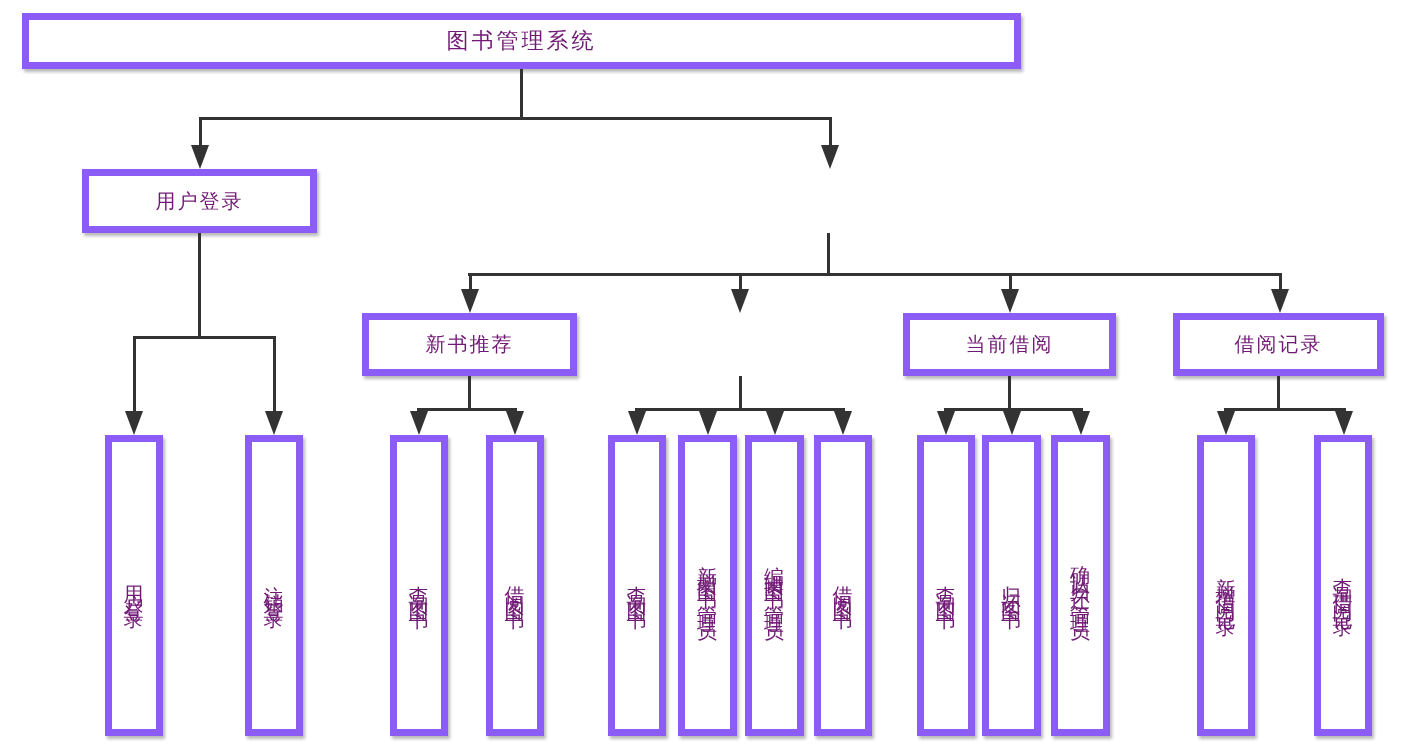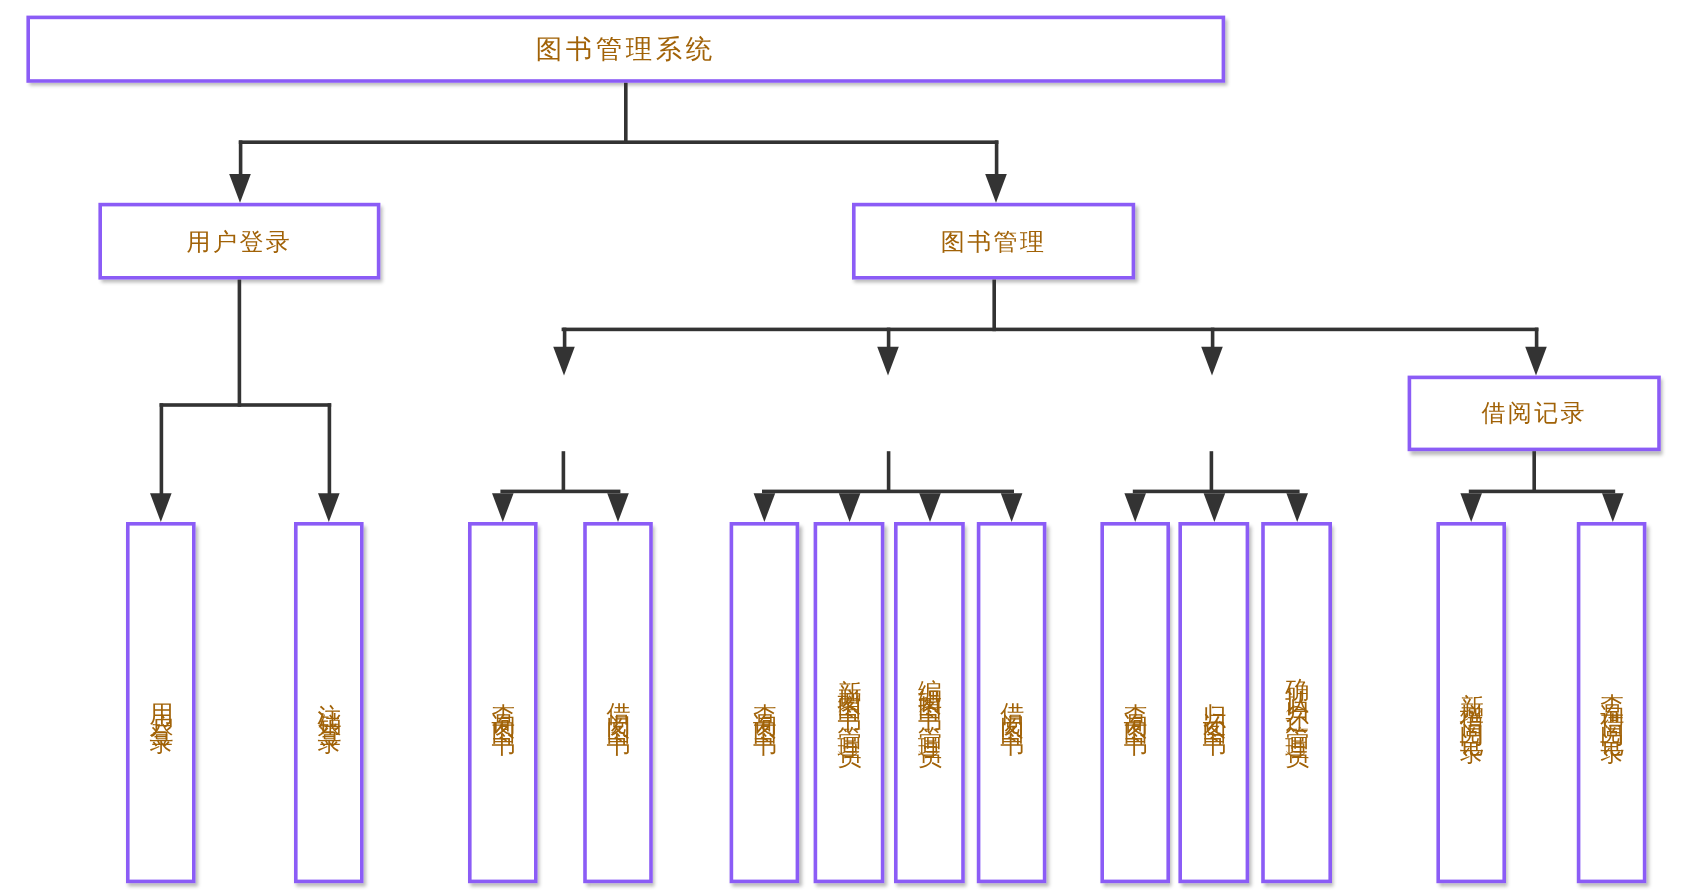--- a/index.html
+++ b/index.html
@@ -2,23 +2,23 @@
 <html><head>
 <meta charset="utf-8">
 <style>
   html,body{margin:0;padding:0;background:#fff;}
   .canvas{
     position:relative;width:1405px;height:747px;background:#ffffff;
     font-family:"Liberation Sans",sans-serif;color:#333333;overflow:hidden;
   }
   .box{
     position:absolute;box-sizing:border-box;background:#ffffff;
-    border:3px solid #8b5cf6;box-shadow:2px 3px 3px rgba(0,0,0,0.28);
+    border:7px solid #8b5cf6;box-shadow:2px 3px 3px rgba(0,0,0,0.28);
     display:flex;align-items:center;justify-content:center;
-    color:#a16207;
+    color:#701a75;
   }
   .hbox{font-size:20px;letter-spacing:2px;}
   .rootbox{font-size:22px;letter-spacing:3px;}
   .vbox span{
     writing-mode:vertical-rl;text-orientation:mixed;
     font-size:20px;letter-spacing:8px;line-height:1;
   }
   .hline,.vline{position:absolute;background:#333333;}
   .hline{height:3px;}
   .vline{width:3px;}
@@ -33,22 +33,23 @@
   }
 </style>
 </head>
 <body>
 
 <div class="canvas">
 
   <div class="box hbox rootbox" style="left:22px;top:13px;width:999px;height:56px;">图书管理系统</div>
 
   <div class="box hbox" style="left:82px;top:169px;width:235px;height:64px;">用户登录</div>
-  <div class="box hbox" style="left:710px;top:169px;width:236px;height:64px;">图书管理</div>
 
+  <div class="box hbox" style="left:362px;top:313px;width:215px;height:63px;">新书推荐</div>
+  <div class="box hbox" style="left:903px;top:313px;width:213px;height:63px;">当前借阅</div>
   <div class="box hbox" style="left:1173px;top:313px;width:211px;height:63px;">借阅记录</div>
 
   <div class="box vbox" style="left:105px;top:435px;width:58px;height:301px;">
     <span>用户登录</span>
     </div>
   <div class="box vbox" style="left:245px;top:435px;width:58px;height:301px;">
     <span>注销登录</span>
     </div>
 
   <div class="box vbox" style="left:390px;top:435px;width:58px;height:301px;">

